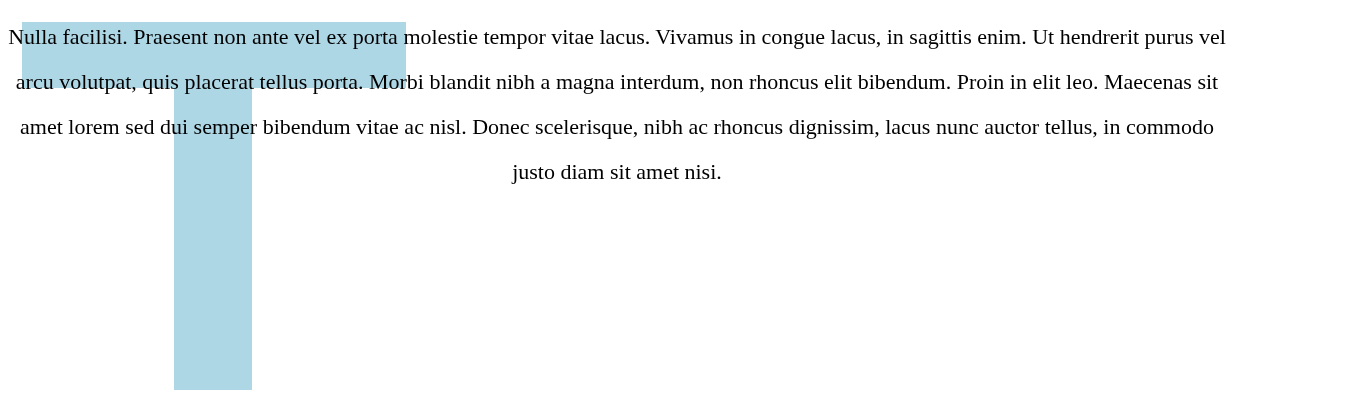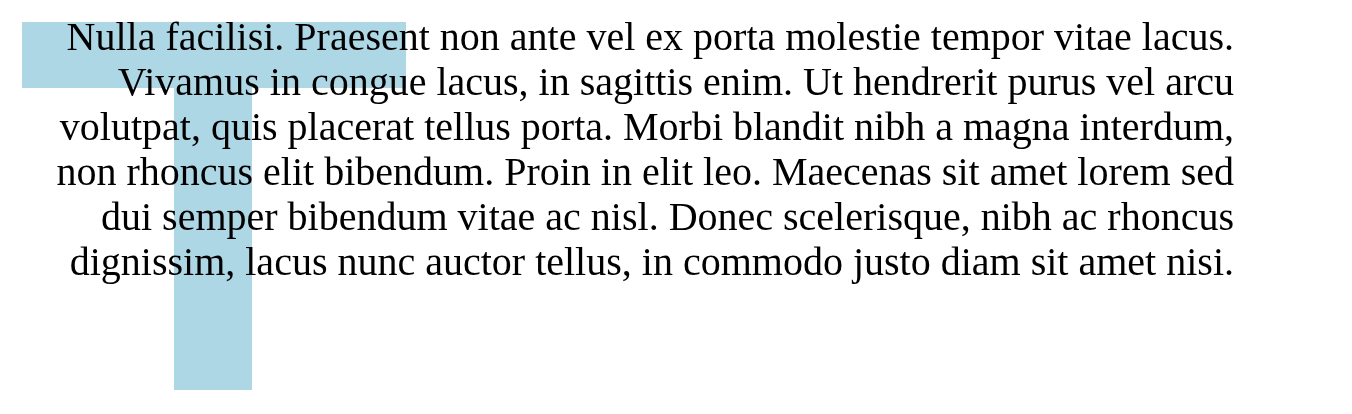--- a/index.html
+++ b/index.html
@@ -48,23 +48,23 @@
     background: #aed7e6;
   }
 
   .text-block {
     position: absolute;
     left: 0;
     top: 14px;
     width: 1252px;
     padding: 0 18px 0 0;
     box-sizing: border-box;
-    font-size: 40px;
+    font-size: 22px;
     line-height: 45px;
-    text-align: right;
+    text-align: center;
   }
 
   .text-block p {
     margin: 0;
     text-indent: 0;
   }
 
   
   .float-shape {
     float: left;

